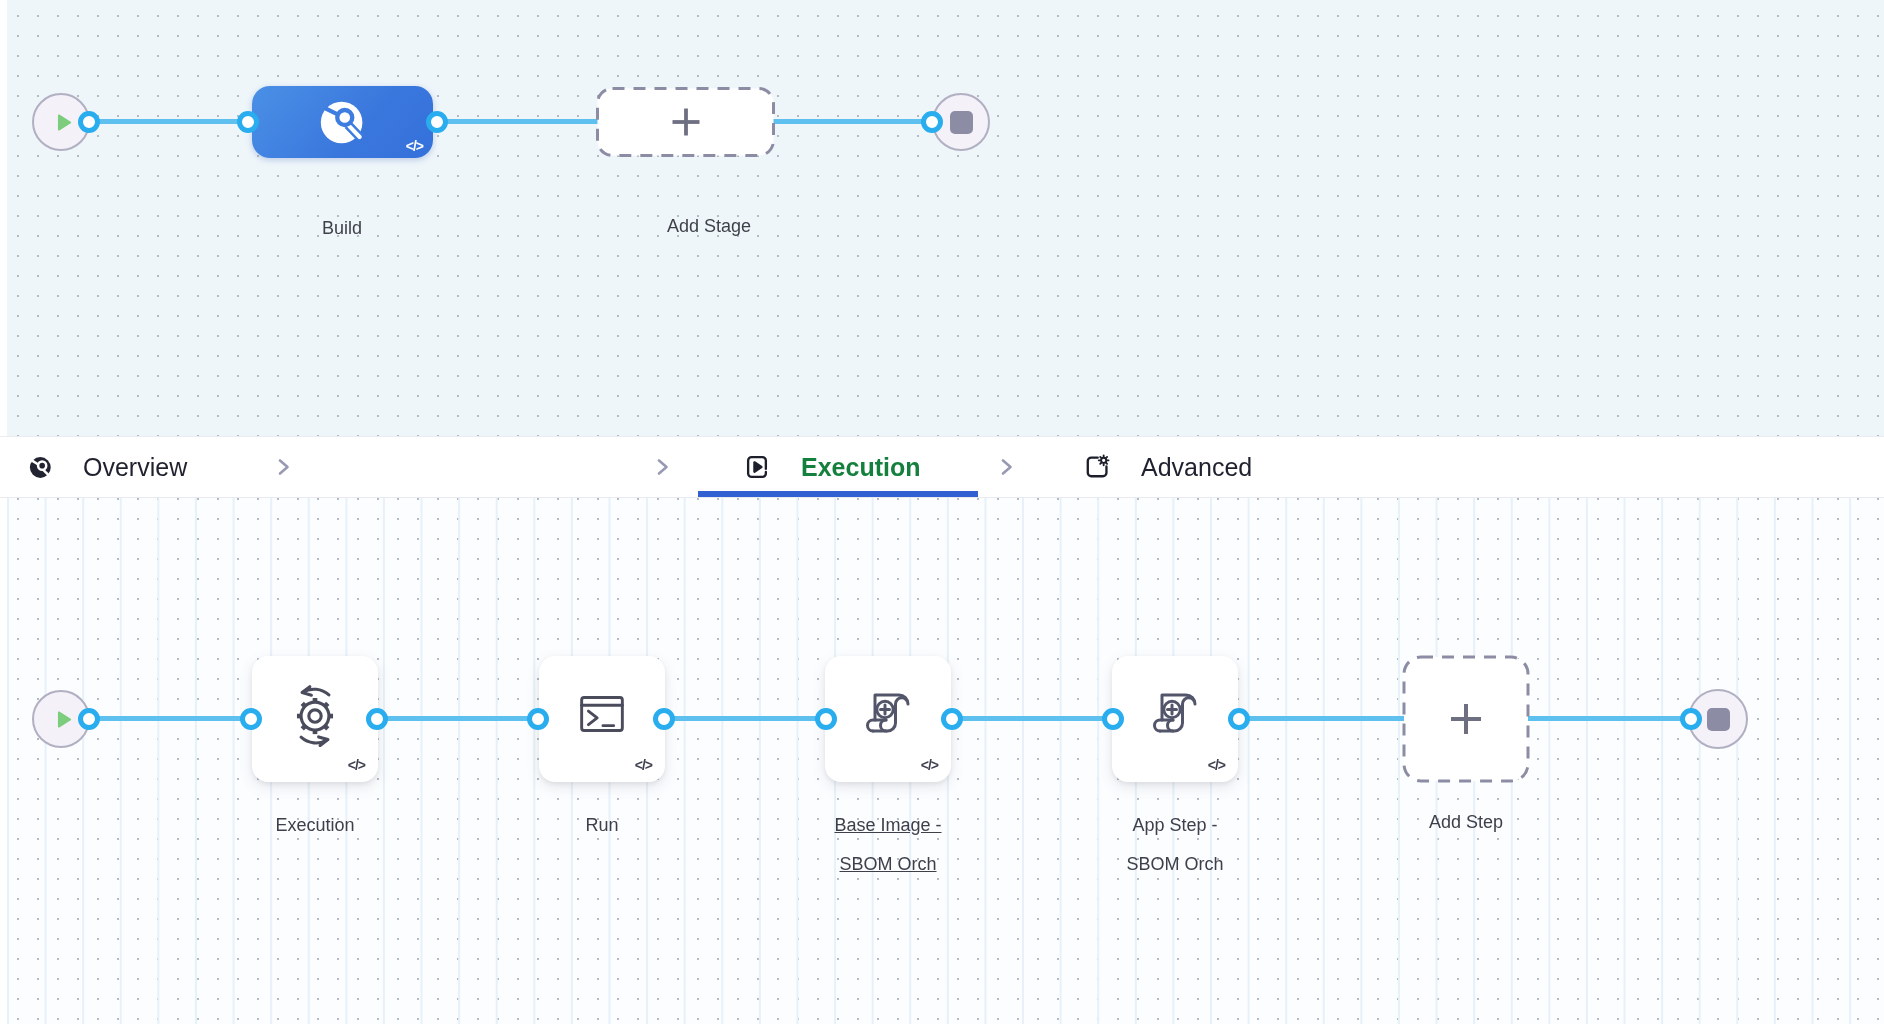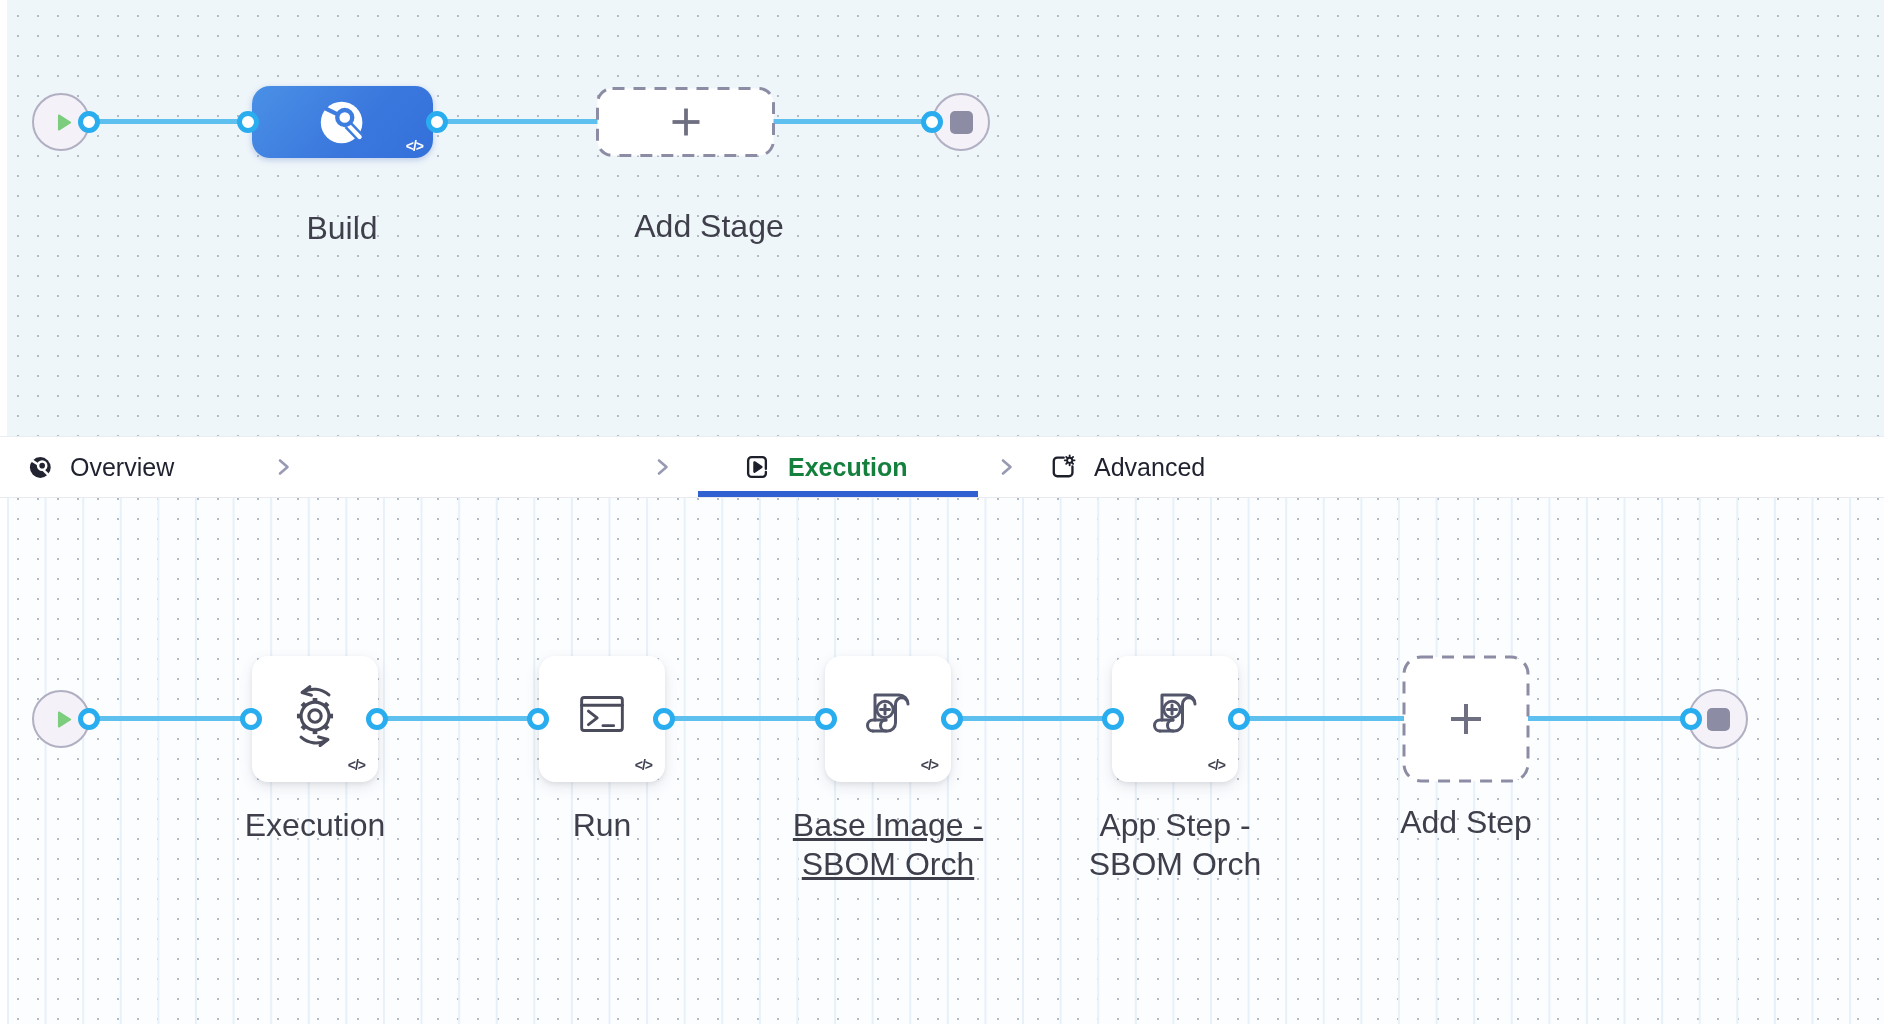--- a/index.html
+++ b/index.html
@@ -56,32 +56,32 @@
     position:absolute; left:0; top:0; width:100%; height:100%;
     display:flex; align-items:center; justify-content:center;
   }
   .code-badge {
     position:absolute; right:13px; bottom:9px;
     font-size:14px; font-weight:bold; letter-spacing:-1px; color:#3f4050; z-index:3;
   }
   .stage-node .code-badge { right:10px; bottom:4px; color:#ffffff; }
   .node-label {
     position:absolute; transform:translateX(-50%);
-    font-size:32px; color:#3e3f4a; text-align:center;
+    font-size:18px; color:#3e3f4a; text-align:center;
     white-space:nowrap; line-height:39px; z-index:2;
   }
   
   #tab-bar {
     position:absolute; left:0; top:436px; width:1884px; height:61px;
     background:#ffffff; border-top:1px solid #e9edf0; z-index:4;
     box-shadow:0 1px 0 #e9eaef;
   }
   .tab-item {
     position:absolute; top:0; height:100%;
-    display:flex; align-items:center; gap:17px; cursor:pointer;
+    display:flex; align-items:center; gap:30px; cursor:pointer;
   }
   .tab-label { font-size:25px; color:#1f212e; }
   .tab-item.active .tab-label { font-weight:bold; color:#15803d; }
   .tab-chevron { position:absolute; top:50%; transform:translateY(-50%); }
   #tab-underline {
     position:absolute; left:698px; bottom:0; width:280px; height:6px; background:#3161d1;
   }
   svg { display:block; }
 </style>
 </head>
@@ -174,21 +174,21 @@
         </svg>
       </span>
       <span class="tab-label">Execution</span>
     </div>
     <span class="tab-chevron" style="left:996px;">
       <svg width="20" height="20" viewBox="0 0 20 20">
           <path d="M7 3.5 L14.5 10 L7 16.5" fill="none" stroke="#989ab4" stroke-width="2.6" stroke-linecap="round" stroke-linejoin="round"></path>
         </svg>
     </span>
 
-    <div class="tab-item" style="left:1049px;">
+    <div class="tab-item" style="left:1083px;">
       <span>
         <svg width="28" height="28" viewBox="0 0 24 24" fill="none" stroke="#1d1f2b" stroke-width="2" stroke-linecap="round">
           <path d="M12.6 3.9 H7.1 a3 3 0 0 0 -3 3 v10 a3 3 0 0 0 3 3 h10 a3 3 0 0 0 3 -3 V11.6"></path>
           <g stroke-width="1.6">
             <circle cx="17.7" cy="6.3" r="2.2"></circle>
             <line x1="20.6" y1="6.3" x2="21.9" y2="6.3"></line>
               <line x1="19.75" y1="8.35" x2="20.67" y2="9.27"></line>
             <line x1="17.7" y1="9.2" x2="17.7" y2="10.5"></line>
               <line x1="15.65" y1="8.35" x2="14.73" y2="9.27"></line>
             <line x1="14.8" y1="6.3" x2="13.5" y2="6.3"></line>

